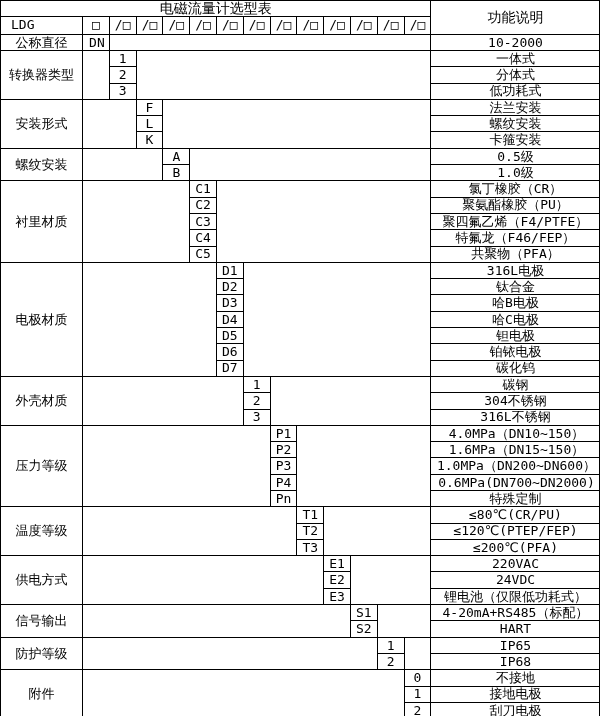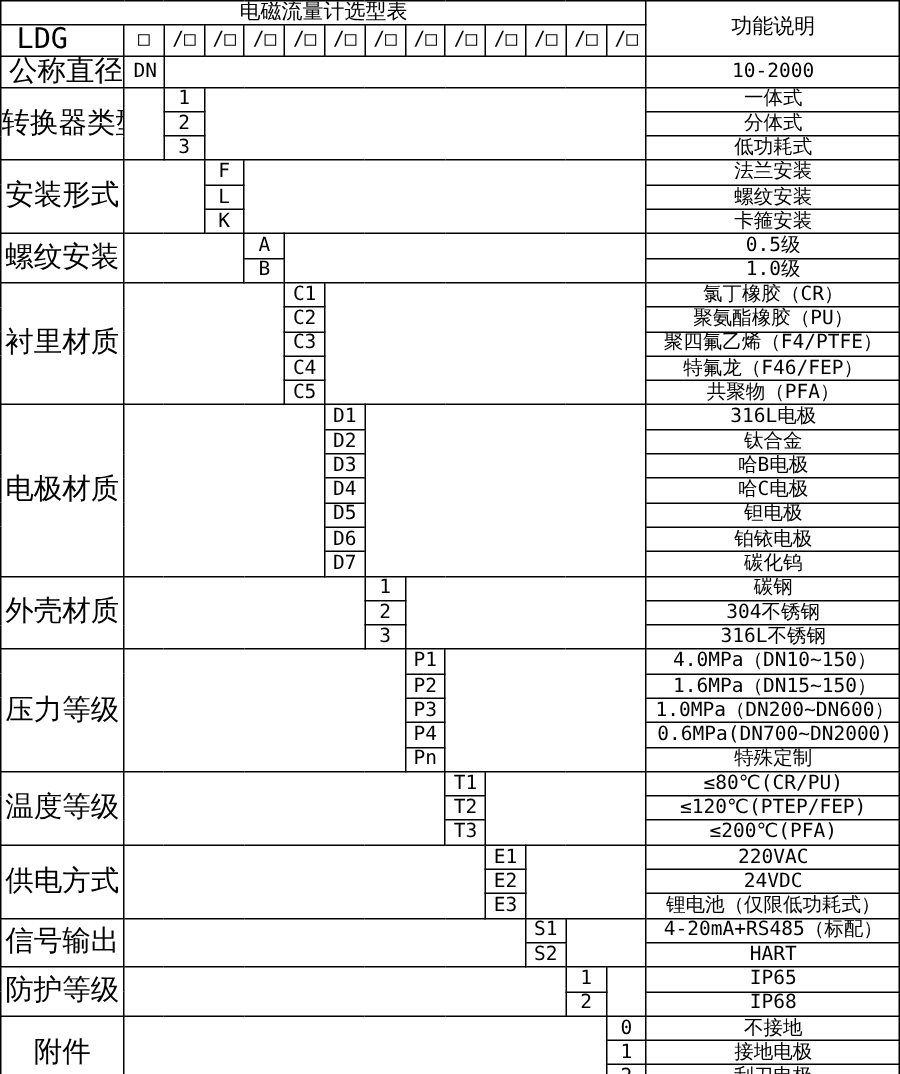--- a/index.html
+++ b/index.html
@@ -18,22 +18,22 @@
     vertical-align:middle;
     white-space:nowrap;
     overflow:hidden;
     line-height:1.05;
   }
   tr{height:16.3px;}
   tr.r-title{height:15px;margin-left:16px;}
   tr.r-ldg{height:18px;}
   .title{font-size:14px;letter-spacing:0px;}
   .rhead{font-size:14px;text-align:center;}
-  .c{font-size:19px;margin-left:24px;}
-  .cleft{text-align:right;padding-left:0;}
+  .c{font-size:13px;margin-left:24px;}
+  .cleft{text-align:center;padding-left:0;}
   .ldg{text-align:left;padding-left:10px;}
   .k{font-size:13px;}
   .kleft{text-align:center;padding-left:2px;}
   .d{font-size:13px;}
   .d.left{text-align:center;padding-left:2px;}
 </style>
 </head>
 <body>
 
 <div class="sheet">

